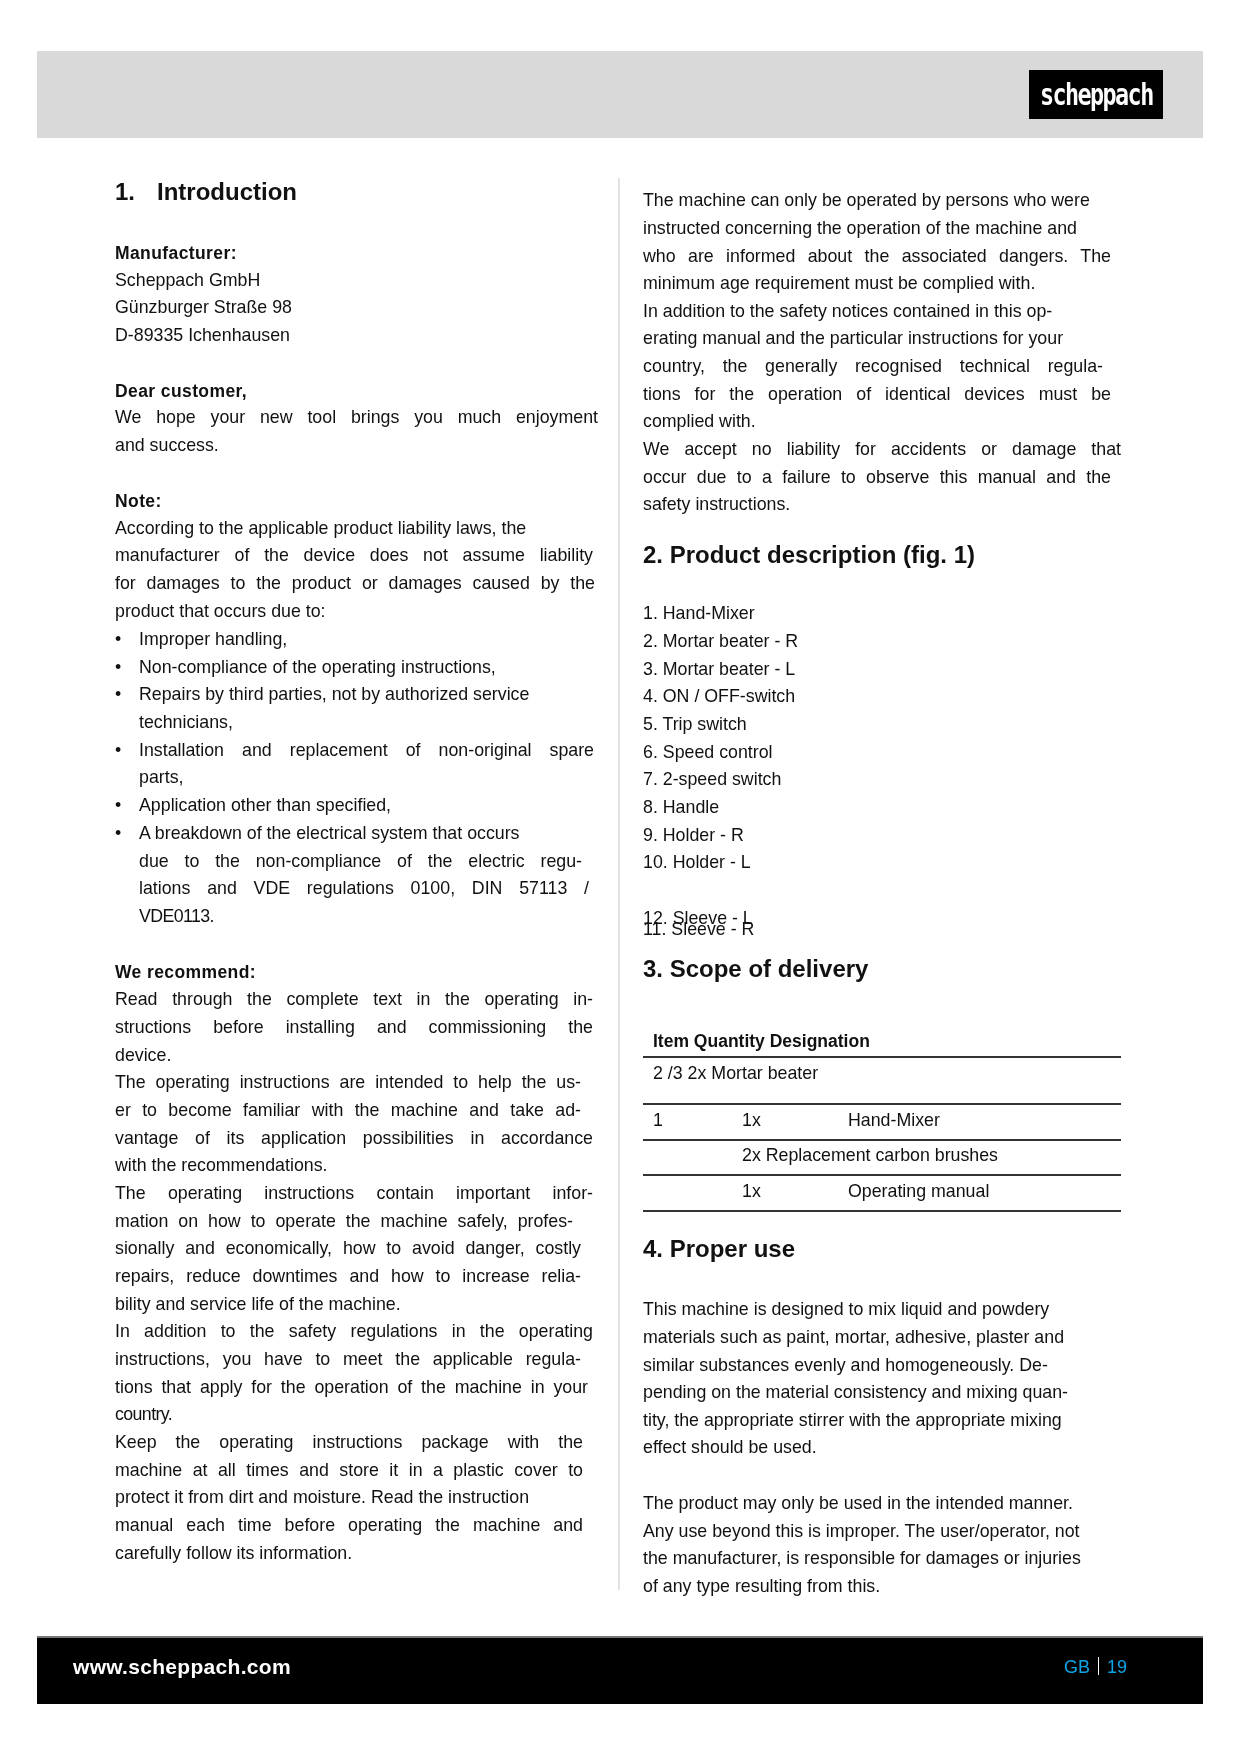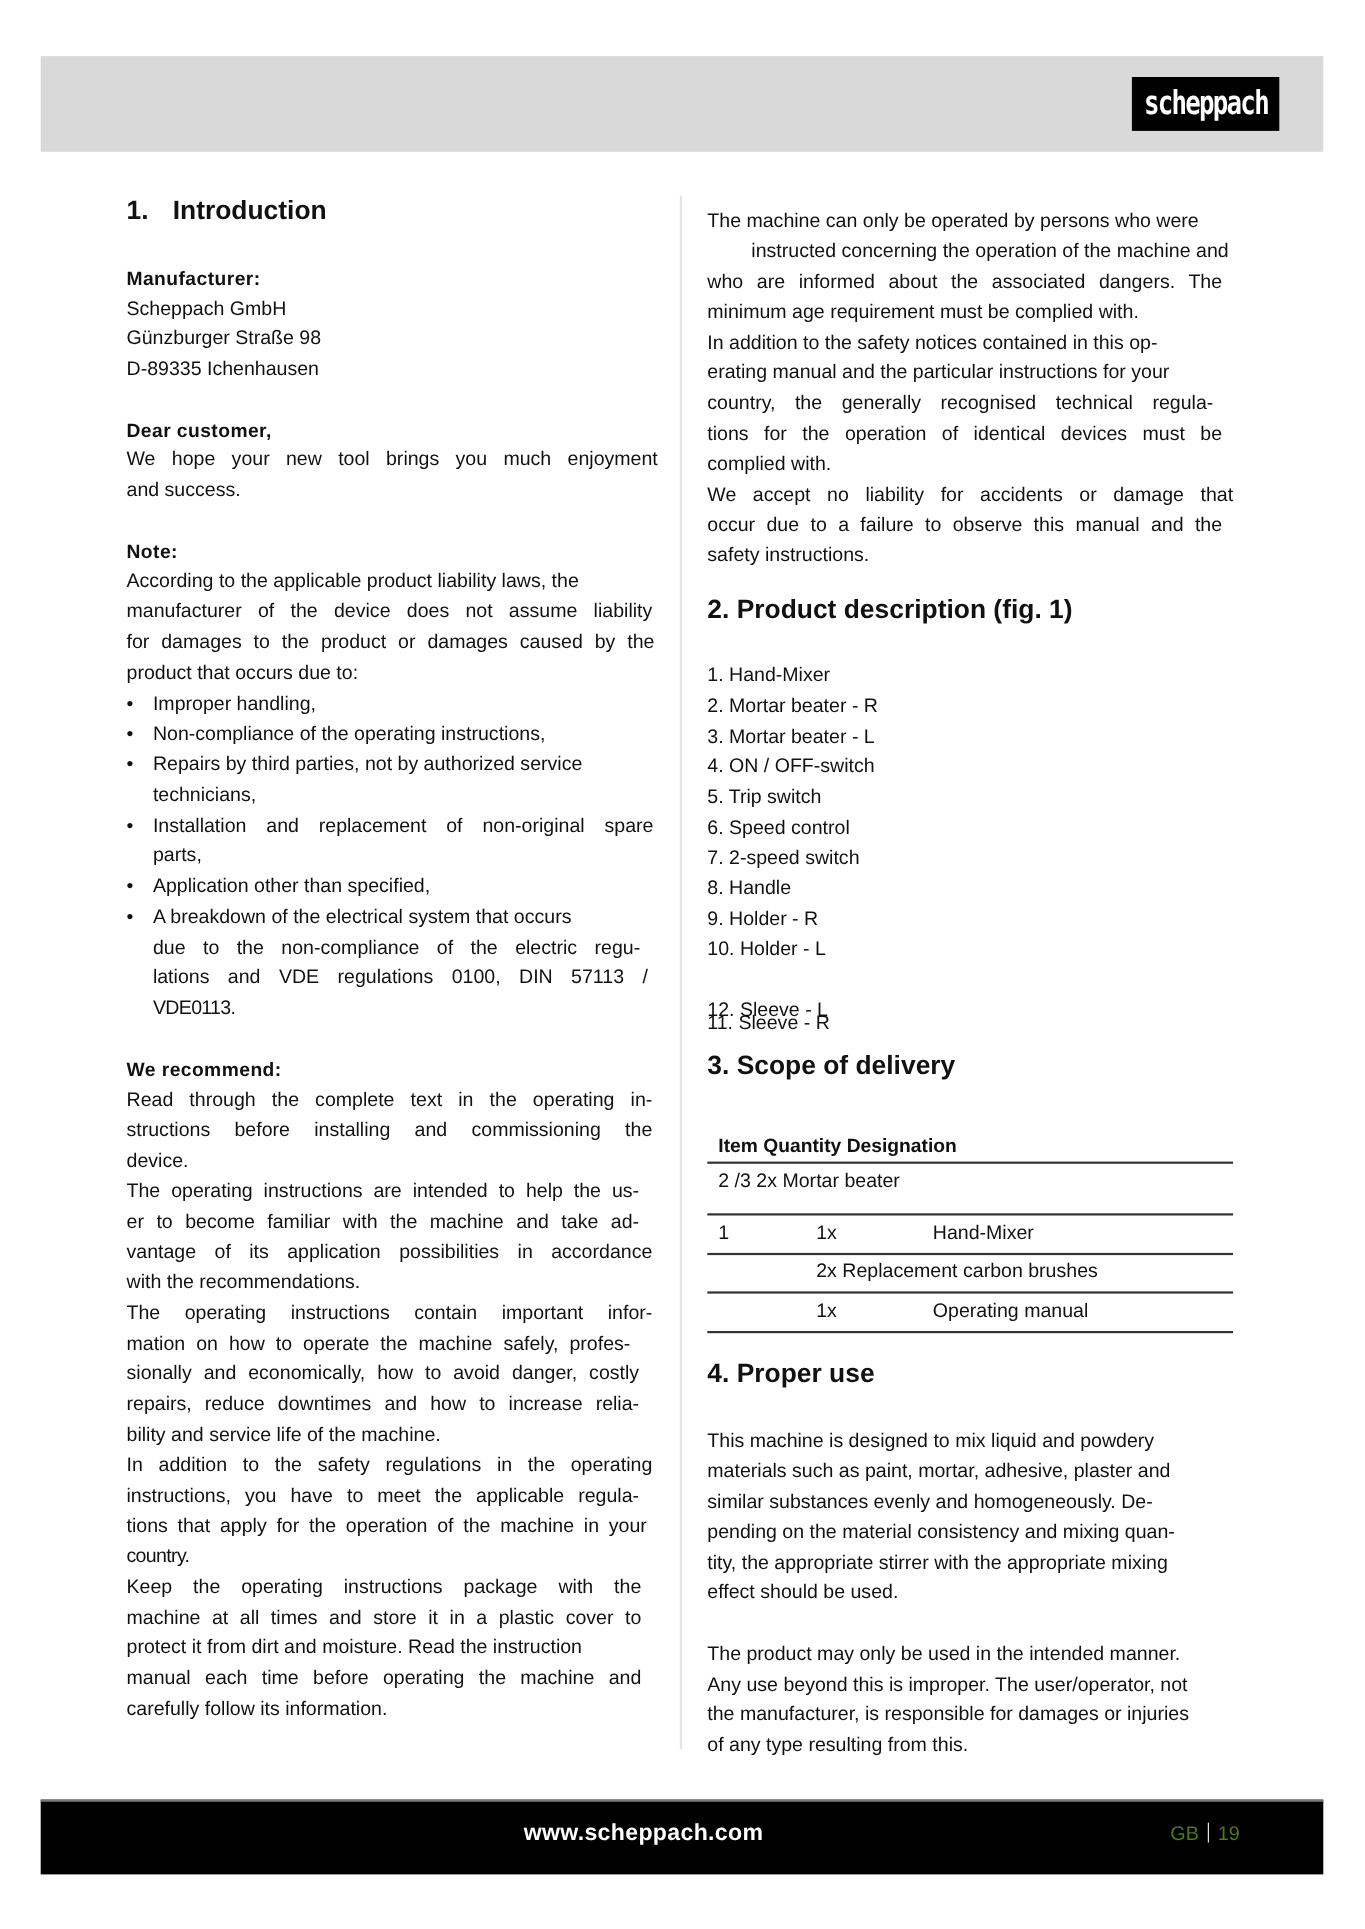--- a/index.html
+++ b/index.html
@@ -17,22 +17,22 @@
   .h1 { position:absolute; font-weight:bold; font-size:24px; white-space:nowrap; }
   .h1 .num { display:inline-block; }
   .sub { position:absolute; font-weight:bold; font-size:17.5px; letter-spacing:0.4px; white-space:nowrap; }
   .line { position:absolute; font-size:17.8px; white-space:nowrap; }
   .just { text-align:justify; text-align-last:justify; white-space:normal; }
   .bullet { position:absolute; font-size:17.8px; white-space:nowrap; }
   .bullet .dot { position:absolute; left:0; }
   .bullet .txt { position:absolute; left:24px; }
   .table-line { position:absolute; left:643px; width:478px; height:2px; background:#333; }
   .footer { position:absolute; left:37px; top:1636px; width:1166px; height:66px; background:#000; border-top:2px solid #777; }
-  .footer-url { position:absolute; left:0; width:100%; top:17px; text-align:center; color:#fff; font-weight:bold; font-size:21px; letter-spacing:0.3px; padding-right:70px; box-sizing:border-box;}
-  .footer-page { position:absolute; right:76px; top:19px; color:#4d7c0f; font-size:18px; }
+  .footer-url { position:absolute; left:0; width:100%; top:17px; text-align:left; color:#fff; font-weight:bold; font-size:21px; letter-spacing:0.3px; padding-right:70px; box-sizing:border-box;padding-left:36px;}
+  .footer-page { position:absolute; right:76px; top:19px; color:#0ea5e9; font-size:18px; }
   .footer-page .sep { display:inline-block; width:1px; height:18px; background:#fff; margin:0 8px; vertical-align:-2px; }
 </style>
 </head>
 <body>
 
 <div class="header-band"></div>
 <div class="logo">
   <span>scheppach</span>
 </div>
 
@@ -117,21 +117,21 @@
   <div class="line" style="top:1404px;letter-spacing:-0.6px;">country.</div>
   <div class="line just" style="top:1432px;width:468px;">Keep the operating instructions package with the</div>
   <div class="line just" style="top:1460px;width:468px;">machine at all times and store it in a plastic cover to</div>
   <div class="line" style="top:1487px;">protect it from dirt and moisture. Read the instruction</div>
   <div class="line just" style="top:1515px;width:468px;">manual each time before operating the machine and</div>
   <div class="line" style="top:1543px;">carefully follow its information.</div>
 </div>
 
 <div class="col col-right">
   <div class="line" style="top:190px;">The machine can only be operated by persons who were</div>
-  <div class="line" style="top:218px;margin-left:40px;">instructed concerning the operation of the machine and</div>
+  <div class="line" style="top:218px;">instructed concerning the operation of the machine and</div>
   <div class="line just" style="top:246px;width:468px;">who are informed about the associated dangers. The</div>
   <div class="line" style="top:273px;">minimum age requirement must be complied with.</div>
   <div class="line" style="top:301px;">In addition to the safety notices contained in this op-</div>
   <div class="line" style="top:328px;">erating manual and the particular instructions for your</div>
   <div class="line just" style="top:356px;width:460px;">country, the generally recognised technical regula-</div>
   <div class="line just" style="top:384px;width:468px;">tions for the operation of identical devices must be</div>
   <div class="line" style="top:411px;">complied with.</div>
   <div class="line just" style="top:439px;width:478px;">We accept no liability for accidents or damage that</div>
   <div class="line just" style="top:467px;width:468px;">occur due to a failure to observe this manual and the</div>
   <div class="line" style="top:494px;">safety instructions.</div>

